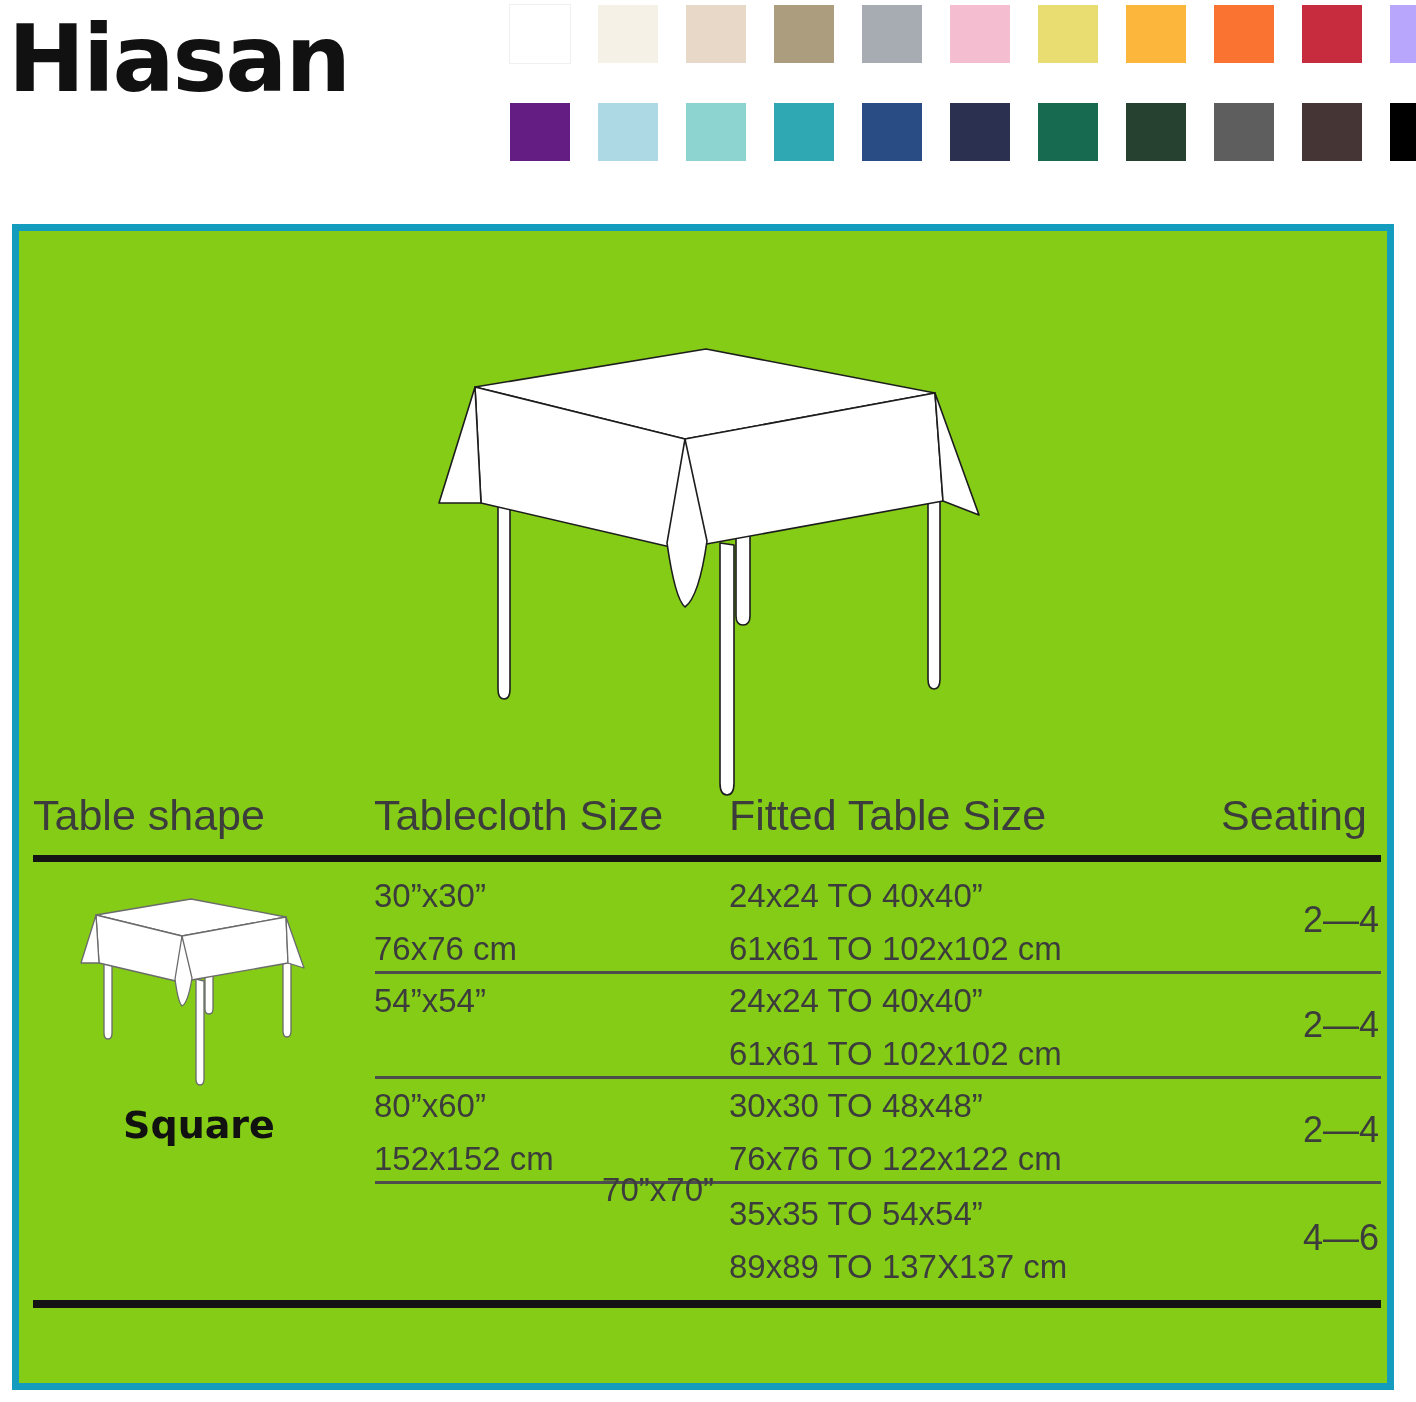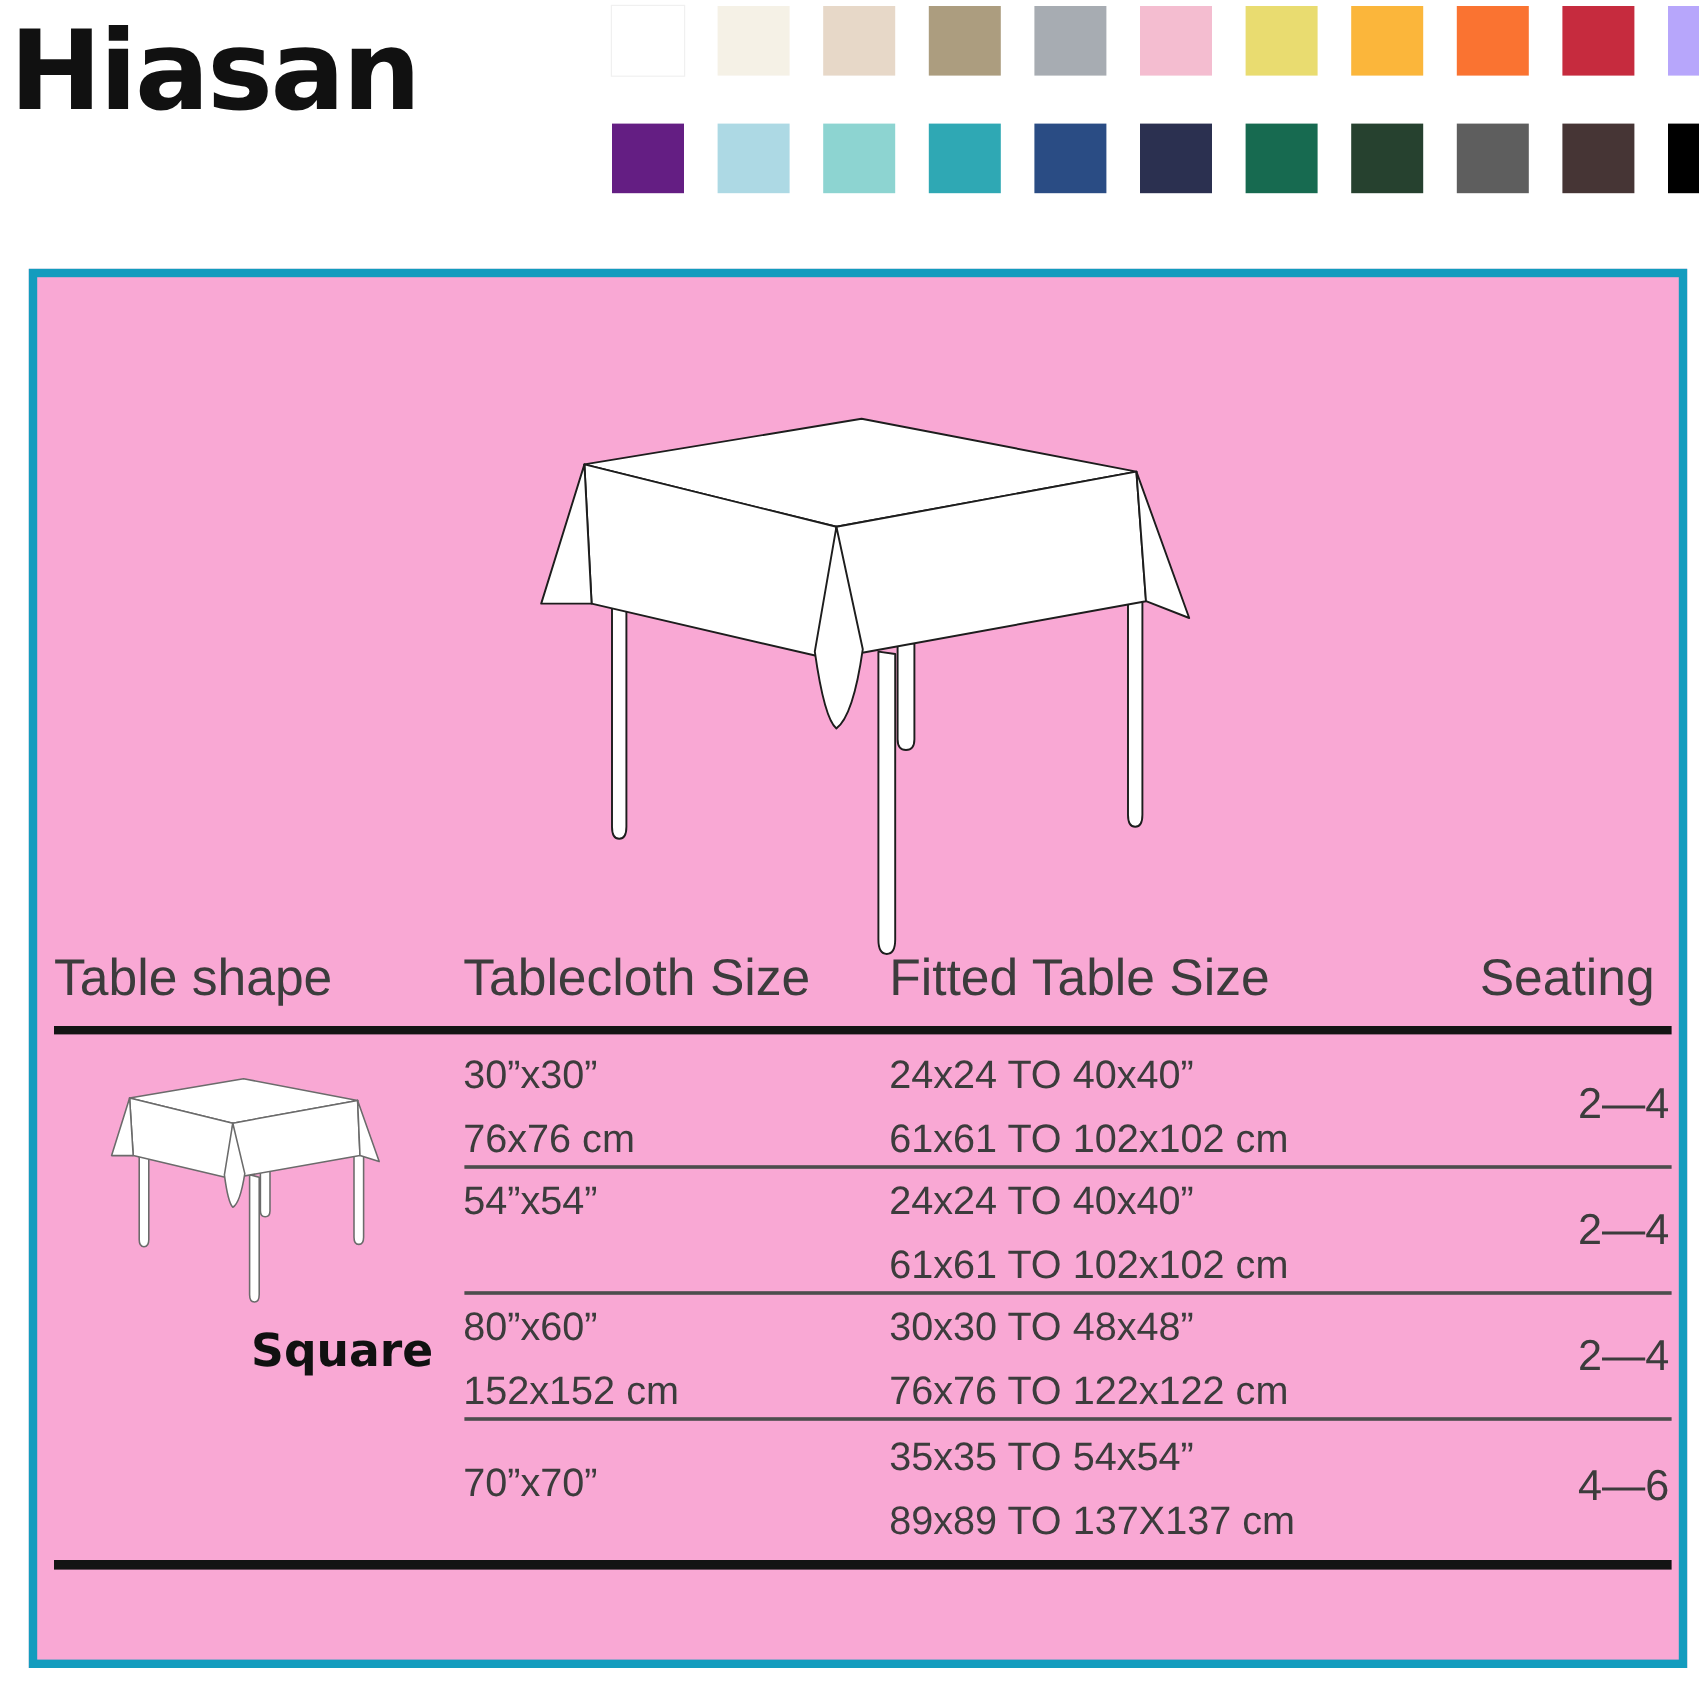--- a/index.html
+++ b/index.html
@@ -57,22 +57,21 @@
 
   
   #size-chart-panel {
     position: absolute;
     left: 12px;
     top: 224px;
     width: 1382px;
     height: 1166px;
     border: 7px solid #139CBE;
     box-sizing: border-box;
-    background: #f9a8d4;
-    margin-left: 12px;
+    background: #84cc16;
   }
 
   
   #hero-illustration {
     position: absolute;
     left: 404px;
     top: 100px;
     width: 600px;
     height: 480px;
   }
@@ -145,21 +144,21 @@
     color: #3c3c3c;
     white-space: nowrap;
   }
 
   
   #shape-cell {
     position: absolute;
     left: 30px;
     top: 100px;
     width: 300px;
-    text-align: right;
+    text-align: center;
   }
   #shape-icon-wrap {
     width: 250px;
     height: 200px;
     margin: 0 auto;
   }
   #shape-label {
     margin-top: 12px;
     font-family: "DejaVu Sans", sans-serif;
     font-size: 38px;
@@ -285,21 +284,21 @@
       <span>80”x60”</span>
       <span class="line-2">152x152 cm</span>
     </div>
     <div class="cell col-fitted" style="top:298px;">
       <span>30x30 TO 48x48”</span>
       <span class="line-2">76x76 TO 122x122 cm</span>
     </div>
     <div class="seating-cell" style="top:318px;">2—4</div>
     <div class="row-rule" style="top:390px;"></div>
 
-    <div class="cell col-cloth" style="top:428px;">
+    <div class="cell col-cloth" style="top:382px;text-align:right;">
       <span>70”x70”</span>
     </div>
     <div class="cell col-fitted" style="top:406px;">
       <span>35x35 TO 54x54”</span>
       <span class="line-2">89x89 TO 137X137 cm</span>
     </div>
     <div class="seating-cell" style="top:426px;">4—6</div>
 
     <div id="bottom-rule"></div>
 

